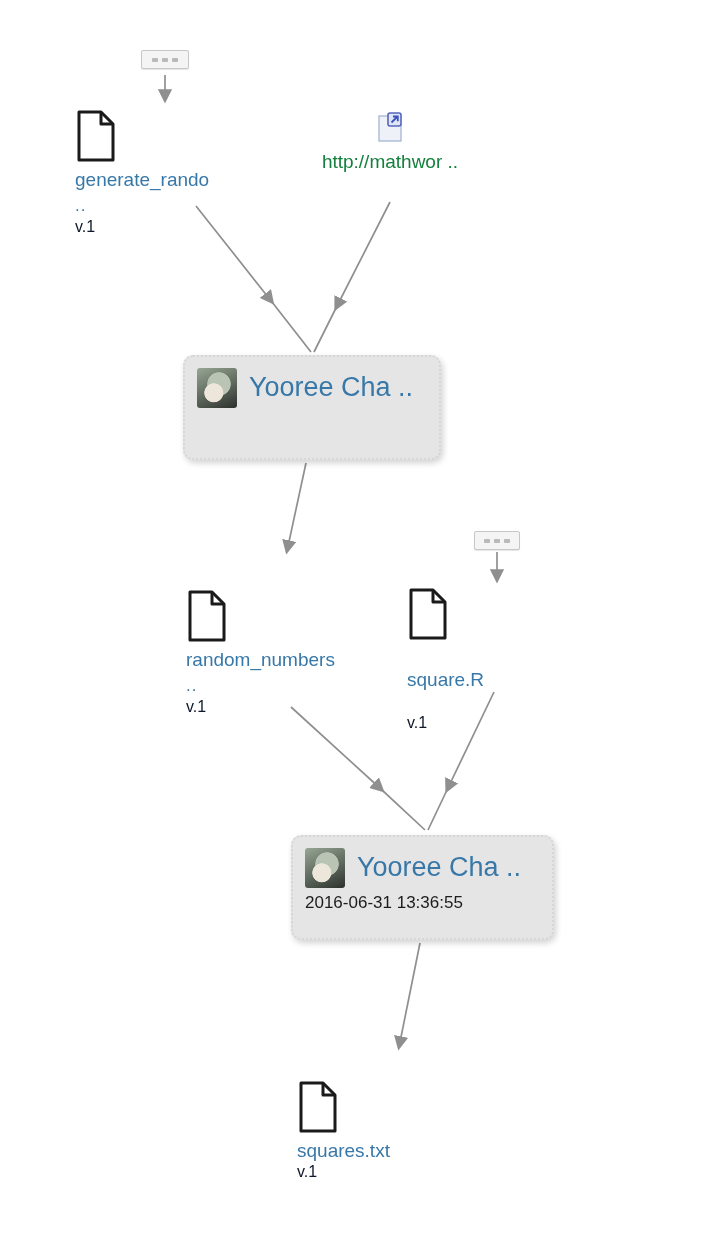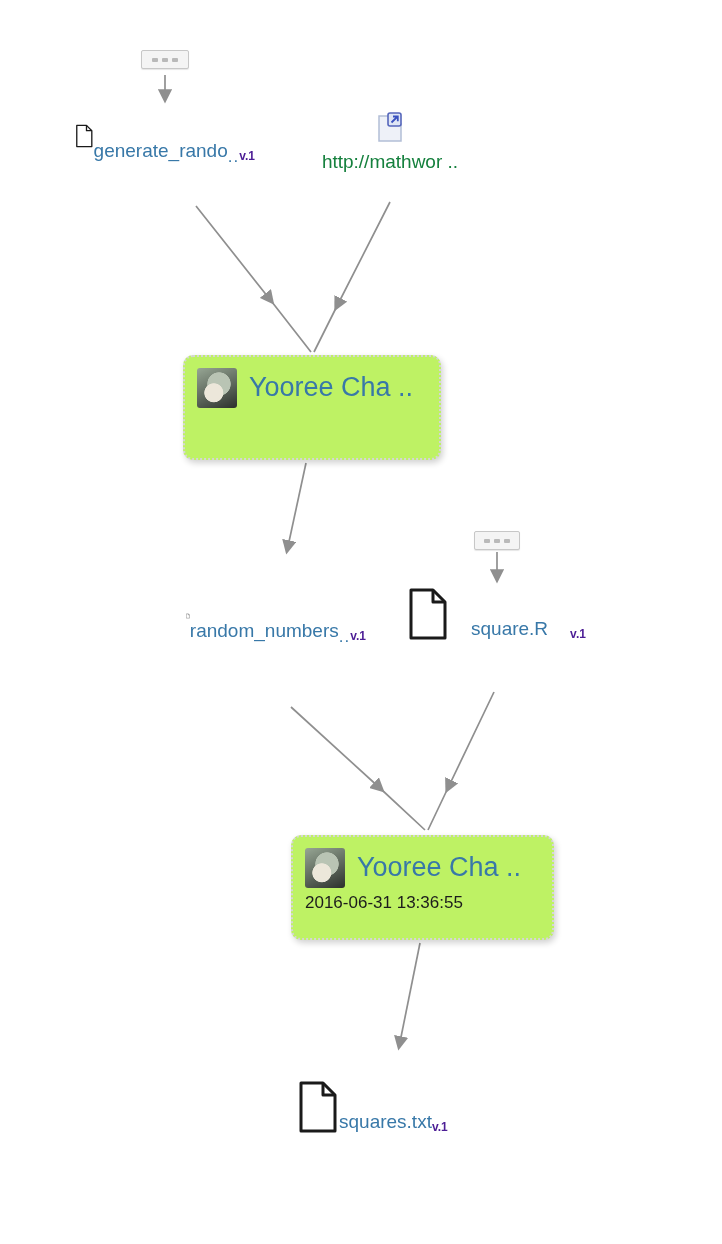--- a/index.html
+++ b/index.html
@@ -9,31 +9,31 @@
 
   .edges { position:absolute; left:0; top:0; width:722px; height:1244px; pointer-events:none; }
   .edge { stroke:#8f8f8f; stroke-width:1.7; fill:none; }
 
   .ellipsis-box { position:absolute; width:48px; height:19px; background:#f4f4f4;
                   border:1px solid #c7c7c7; border-radius:2px; display:flex;
                   align-items:center; justify-content:center; gap:4px;
                   box-shadow:0 1px 1px rgba(0,0,0,0.10); cursor:pointer; }
   .dot { width:6px; height:4px; background:#b9b9b9; border-radius:1px; }
 
-  .file-node { position:absolute; display:flex; flex-direction:row; align-items:flex-end;
+  .file-node { position:absolute; display:flex; flex-direction:column; align-items:flex-start;
                cursor:pointer; }
   .file-label { color:#3878a8; font-size:19px; margin-top:8px; white-space:nowrap; line-height:1.1; }
   .trunc { color:#3878a8; font-size:17px; margin-top:10px; line-height:0.6; letter-spacing:1px; }
-  .version { color:#4c1d95; font-size:12px; margin-top:8px; line-height:1;font-weight:bold; }
+  .version { color:#0f172a; font-size:16px; margin-top:8px; line-height:1; }
   .version.tight { margin-top:2px; }
 
   .url-node { position:absolute; display:flex; flex-direction:column; align-items:center; cursor:pointer; }
   .url-label { color:#15803d; font-size:19px; margin-top:8px; white-space:nowrap; }
 
-  .activity { position:absolute; background:#bef264; border:2px dotted #d6d6d6;
+  .activity { position:absolute; background:#e5e5e5; border:2px dotted #d6d6d6;
               border-radius:10px; box-shadow:2px 3px 6px rgba(0,0,0,0.18);
               padding:11px 12px 8px 12px; cursor:pointer; }
   .activity-top { display:flex; align-items:center; gap:12px; }
   .avatar { width:40px; height:40px; border-radius:3px; flex:0 0 auto;
             background:
               radial-gradient(circle at 42% 62%, #ece7da 0 27%, rgba(0,0,0,0) 29%),
               radial-gradient(circle at 55% 40%, #b9c4b4 0 35%, rgba(0,0,0,0) 37%),
               linear-gradient(155deg, #97a694 0%, #5d675c 55%, #2c302c 100%); }
   .activity-title { color:#3878a8; font-size:27px; white-space:nowrap; line-height:1.1; }
   .activity-ts { color:#1c1c1c; font-size:17px; margin-top:5px; white-space:nowrap; }

